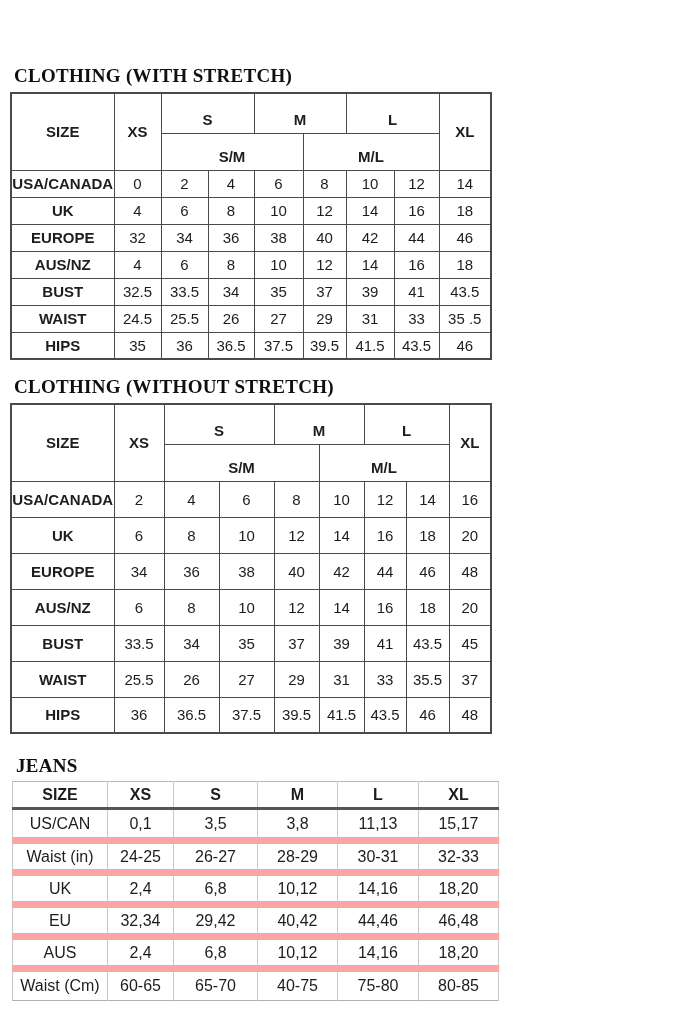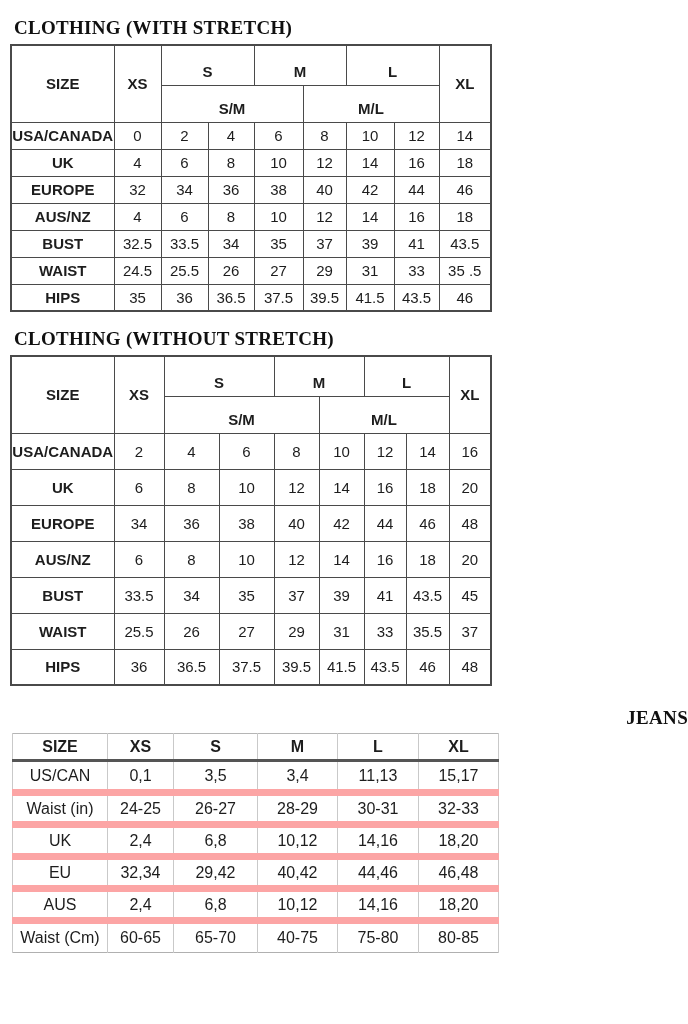--- a/index.html
+++ b/index.html
@@ -4,34 +4,34 @@
 <style>
   * { box-sizing: border-box; }
   html, body { margin: 0; padding: 0; }
   body {
     width: 688px; height: 1024px;
     background: #ffffff;
     color: #1d1d1d;
     font-family: "Liberation Sans", sans-serif;
     overflow: hidden;
   }
-  .doc { padding: 16px 0 0 10px; }
+  .doc { padding: 16px 0 0 10px; margin-top: 48px; }
 
   .sec-title {
     font-family: "Liberation Serif", serif;
     font-weight: 700;
     font-size: 19px;
     letter-spacing: 0.3px;
     color: #101010;
     margin: 0 0 0 4px;
     line-height: 22px;
   }
   #title-with-stretch { margin-top: 1px; }
   #title-without-stretch { margin-top: 16px; }
-  #title-jeans { margin-top: 21px; margin-left: 6px; text-align: right; }
+  #title-jeans { margin-top: 21px; margin-left: 6px; }
 
   table { border-collapse: collapse; table-layout: fixed; border-radius: 9px; }
 
   
   .grid {
     width: 480px;
     margin-top: 5px;
     font-size: 15px;
     border: 2px solid #4a4a4a;
   }
@@ -317,21 +317,21 @@
         <th>M</th>
         <th>L</th>
         <th>XL</th>
       </tr>
     </thead>
     <tbody>
         <tr>
           <th>US/CAN</th>
           <td>0,1</td>
           <td>3,5</td>
-          <td>3,4</td>
+          <td>3,8</td>
           <td>11,13</td>
           <td>15,17</td>
         </tr>
         <tr>
           <th>Waist (in)</th>
           <td>24-25</td>
           <td>26-27</td>
           <td>28-29</td>
           <td>30-31</td>
           <td>32-33</td>

